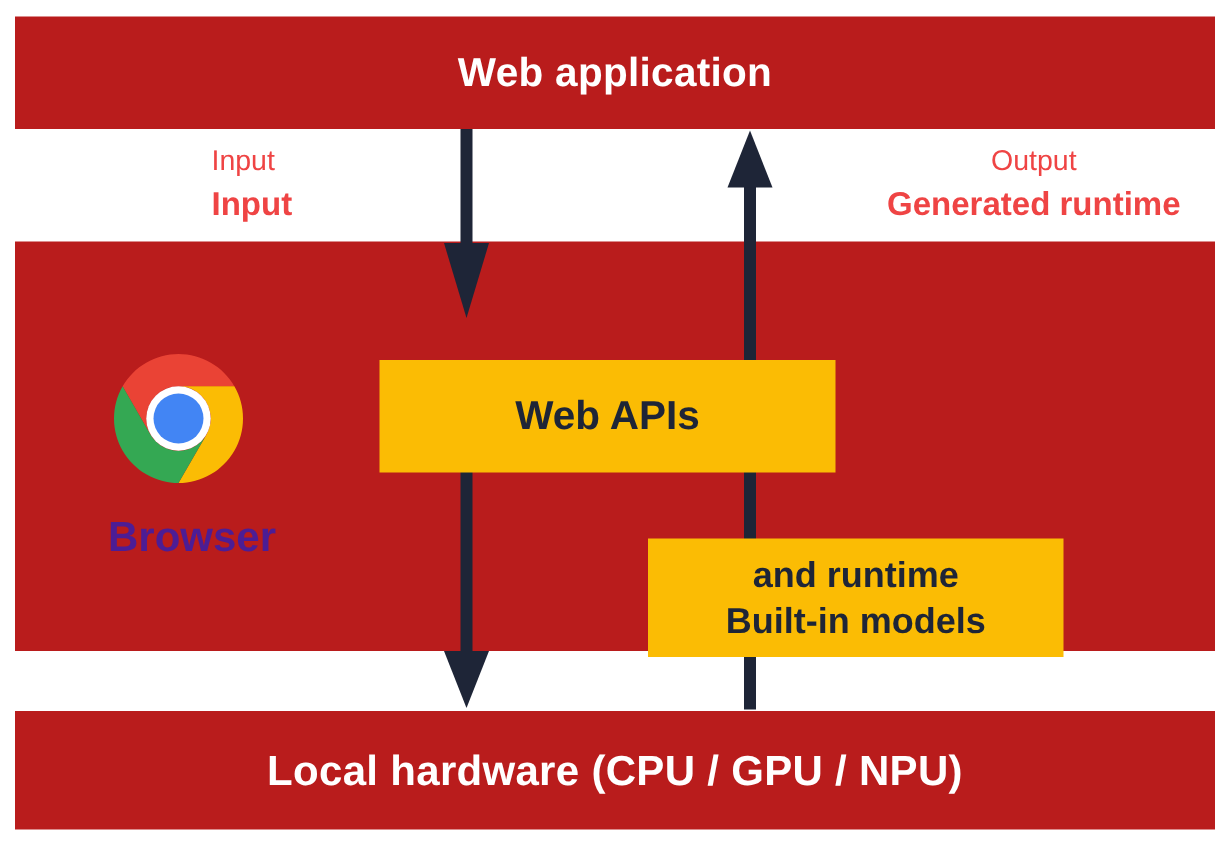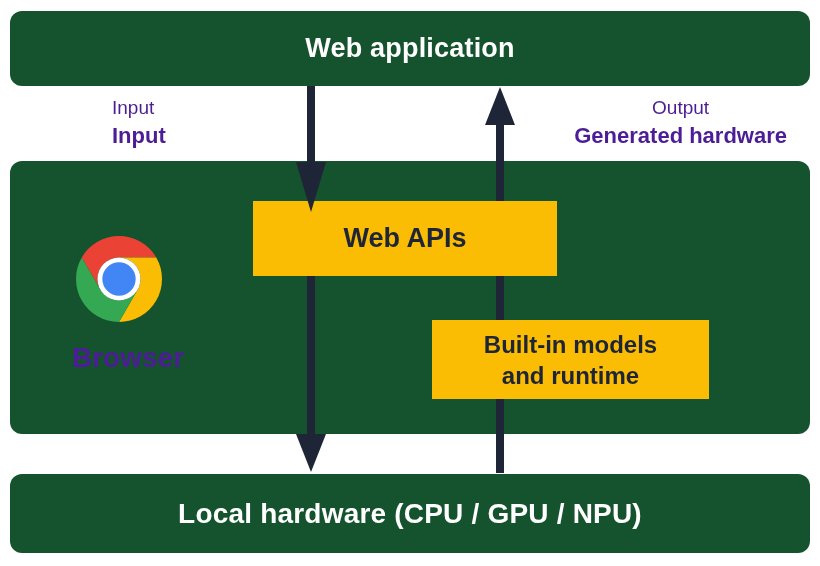--- a/index.html
+++ b/index.html
@@ -8,58 +8,58 @@
     width: 820px;
     height: 566px;
     background: #ffffff;
     overflow: hidden;
     font-family: "Liberation Sans", sans-serif;
   }
   .bar {
     position: absolute;
     left: 10px;
     width: 800px;
-    background: #14532d;
+    background: #b91c1c;
     display: flex;
     align-items: center;
     justify-content: center;
     z-index: 1;
-    border-radius: 12px;
   }
   .bar-top    { top: 11px;  height: 75px; }
   .bar-middle { top: 161px; height: 273px; }
   .bar-bottom { top: 474px; height: 79px; }
   .bar-title {
     color: #ffffff;
     font-weight: bold;
     font-size: 27px;
     letter-spacing: 0.2px;
   }
   .bar-bottom .bar-title { font-size: 28px; }
 
-  .io-block { position: absolute; top: 95px; z-index: 1; color: #4c1d95; }
+  .io-block { position: absolute; top: 95px; z-index: 1; color: #ef4444; margin-left: 29px; }
   .io-left  { left: 112px; text-align: left; }
   .io-right { right: 33px; text-align: center; }
   .io-title { font-size: 19px; font-weight: normal; line-height: 26px; }
   .io-value { font-size: 22px; font-weight: bold;  line-height: 29px; }
 
   svg.arrows-under { position: absolute; left: 0; top: 0; z-index: 2; pointer-events: none; }
   svg.arrows-over  { position: absolute; left: 0; top: 0; z-index: 4; pointer-events: none; }
 
   .yellow-box {
     position: absolute;
     background: #FBBC04;
     display: flex;
     flex-direction: column;
     align-items: center;
     justify-content: center;
     z-index: 3;
     color: #1E2537;
     font-weight: bold;
     text-align: right;
+    margin-top: 39px;
   }
   .box-web-apis { left: 253px; top: 201px; width: 304px; height: 75px; font-size: 27px; }
   .box-models   { left: 432px; top: 320px; width: 277px; height: 79px; font-size: 24px; line-height: 31px; }
 
   .chrome-logo { position: absolute; left: 76px; top: 236px; width: 86px; height: 86px; z-index: 3; }
   .browser-label {
     position: absolute;
     left: 72px;
     top: 342px;
     z-index: 3;
@@ -76,39 +76,39 @@
   <div class="bar bar-top">
     <span class="bar-title">Web application</span>
   </div>
 
   <div class="io-block io-left">
     <div class="io-title">Input</div>
     <div class="io-value">Input</div>
   </div>
   <div class="io-block io-right">
     <div class="io-title">Output</div>
-    <div class="io-value">Generated hardware</div>
+    <div class="io-value">Generated runtime</div>
   </div>
 
   <div class="bar bar-middle"></div>
 
   <svg class="arrows-under" width="820" height="566" viewBox="0 0 820 566">
     <line x1="311" y1="86" x2="311" y2="170" stroke="#1E2537" stroke-width="8"></line>
     <line x1="311" y1="276" x2="311" y2="440" stroke="#1E2537" stroke-width="8"></line>
     <polygon points="296,434 326,434 311,472" fill="#1E2537"></polygon>
     <line x1="500" y1="473" x2="500" y2="122" stroke="#1E2537" stroke-width="8"></line>
     <polygon points="485,125 515,125 500,87" fill="#1E2537"></polygon>
   </svg>
 
   <div class="yellow-box box-web-apis">
     <span>Web APIs</span>
   </div>
   <div class="yellow-box box-models">
+    <span>and runtime</span>
     <span>Built-in models</span>
-    <span>and runtime</span>
   </div>
 
   <svg class="arrows-over" width="820" height="566" viewBox="0 0 820 566">
     <polygon points="296,162 326,162 311,212" fill="#1E2537"></polygon>
   </svg>
 
   <svg class="chrome-logo" viewBox="0 0 48 48">
     <path d="M24 12 L44.7846 12 A24 24 0 0 0 3.2154 12 L13.6077 30 A12 12 0 0 1 24 12 Z" fill="#EA4335"></path>
     <path d="M34.3923 30 L24 48 A24 24 0 0 0 44.7846 12 L24 12 A12 12 0 0 1 34.3923 30 Z" fill="#FBBC04"></path>
     <path d="M13.6077 30 L3.2154 12 A24 24 0 0 0 24 48 L34.3923 30 A12 12 0 0 1 13.6077 30 Z" fill="#34A853"></path>

